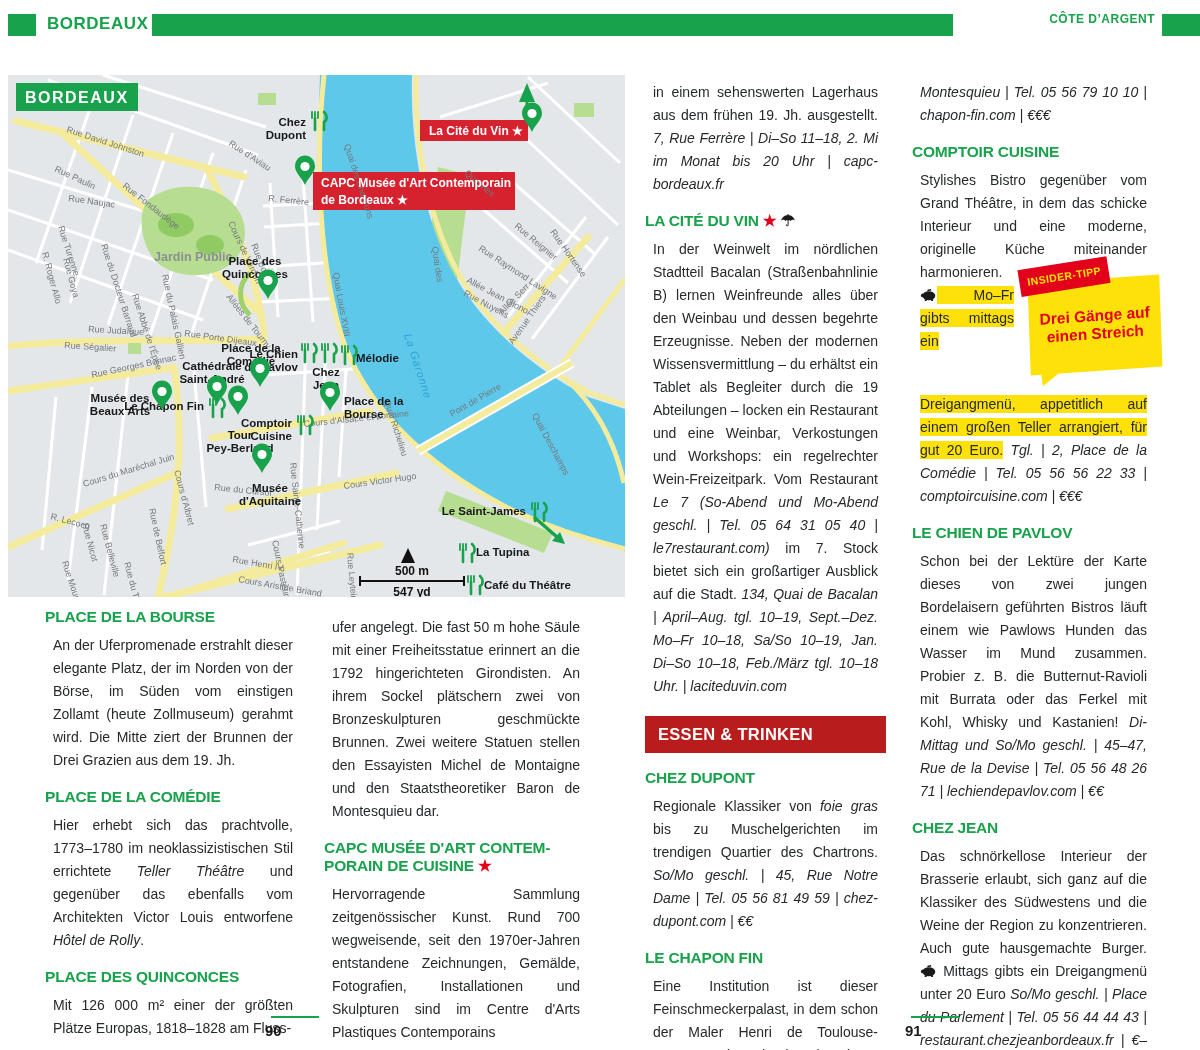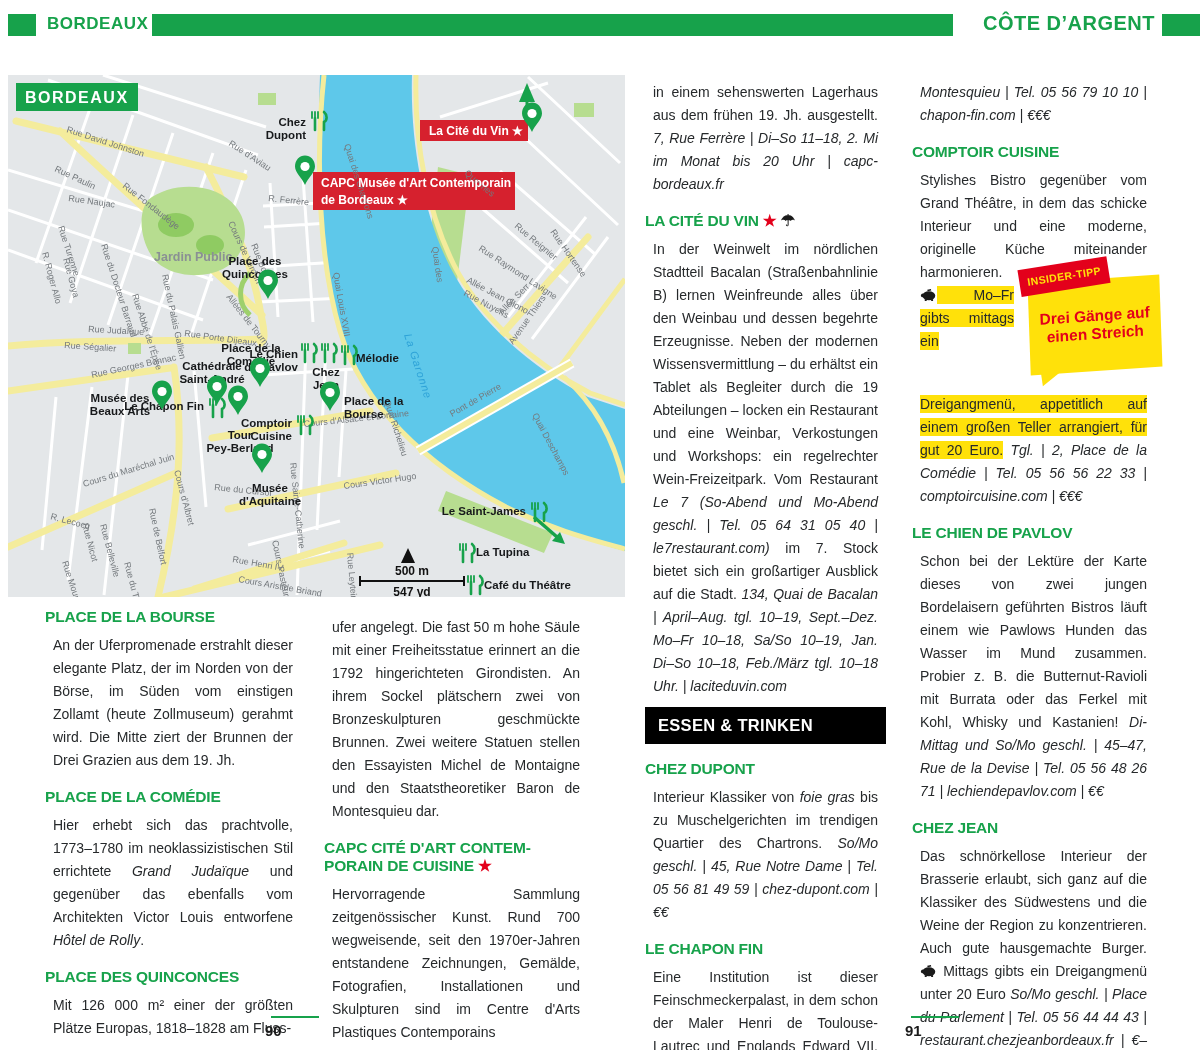--- a/index.html
+++ b/index.html
@@ -31,21 +31,21 @@
   .article{margin-top:16px;}
   .article:first-child{margin-top:0;}
   .col h3{color:#17A24B;font-size:15.5px;line-height:18px;margin:0 0 5px;letter-spacing:-.2px;}
   .col p{margin:8px;}
   .i{font-style:italic;}
   .hl{background:#FFE10A;padding:1px 0;box-decoration-break:clone;-webkit-box-decoration-break:clone;}
   .star-red{color:#E3001B;font-weight:bold;}
   .umb{color:#1A1A1A;font-size:16px;}
   .pigwrap{display:inline-block;width:17px;height:12px;vertical-align:-1px;}
   .pigwrap svg{width:17px;height:12px;fill:#1A1A1A;}
-  .banner{background:#000000;color:#fff;font-weight:bold;font-size:16.5px;letter-spacing:.3px;padding:7px 0 7px 13px;margin:9px 0 14px;}
+  .banner{background:#b91c1c;color:#fff;font-weight:bold;font-size:16.5px;letter-spacing:.3px;padding:7px 0 7px 13px;margin:18px 0 14px;}
 
   
   .bubble-wrap{float:right;width:138px;height:128px;margin:2px -14px 2px 9px;position:relative;}
   .bubble-body{position:absolute;left:6px;top:16px;right:0;bottom:20px;background:#FFE10A;
     transform:rotate(-4deg) skewX(-2deg);color:#E3001B;font-weight:bold;font-size:15.5px;line-height:18px;
     display:flex;align-items:center;justify-content:center;text-align:center;padding:4px 5px;}
   .bubble-tail{position:absolute;bottom:4px;left:16px;width:0;height:0;border-left:5px solid transparent;
     border-right:16px solid transparent;border-top:17px solid #FFE10A;transform:rotate(8deg);}
   .ribbon{position:absolute;top:0;left:-4px;background:#E3001B;color:#FFE10A;font-weight:bold;
     font-size:10.5px;letter-spacing:.4px;padding:2px 8px;transform:rotate(-9deg);z-index:2;}
@@ -55,21 +55,21 @@
   .pg::before{content:"";display:block;border-top:2.5px solid #17A24B;width:48px;margin:0 auto 4px;}
 </style>
 </head>
 <body>
 
 <div class="page">
 
   <div class="hdr-sq" style="left:8px;top:14px;width:28px;height:22px;"></div>
   <div class="hdr-title" style="left:47px;top:14px;font-size:17px;">BORDEAUX</div>
   <div class="hdr-bar"></div>
-  <div class="hdr-title" style="left:963px;top:12px;width:192px;text-align:right;font-size:20px;">CÔTE D’ARGENT</div>
+  <div class="hdr-title" style="left:963px;top:12px;width:192px;text-align:right;font-size:12px;">CÔTE D’ARGENT</div>
   <div class="hdr-sq" style="left:1162px;top:14px;width:38px;height:22px;"></div>
 
   <div class="map-panel">
     <svg id="map-svg" viewBox="0 0 617 522">
       <defs>
         <g id="pin">
           <path d="M0,0 C-2.8,-7 -10,-12.5 -10,-18.5 C-10,-25 -5.5,-29.5 0,-29.5 C5.5,-29.5 10,-25 10,-18.5 C10,-12.5 2.8,-7 0,0 Z" fill="#17A24B"></path>
           <circle cx="0" cy="-18.5" r="4.6" fill="#fff"></circle>
         </g>
         <g id="forks" stroke="#17A24B" fill="none" stroke-linecap="round">
@@ -218,48 +218,48 @@
       </svg>
   </div>
 
   <div class="col" id="col1">
       <div class="article">
         <h3><span>PLACE DE LA BOURSE</span></h3>
         <p><span>An der Uferpromenade erstrahlt dieser elegante Platz, der im Norden von der Börse, im Süden vom einstigen Zollamt (heute Zollmuseum) gerahmt wird. Die Mitte ziert der Brunnen der Drei Grazien aus dem 19. Jh.</span></p>
       </div>
       <div class="article">
         <h3><span>PLACE DE LA COMÉDIE</span></h3>
-        <p><span>Hier erhebt sich das prachtvolle, 1773–1780 im neoklassizistischen Stil errichtete </span><span class="i">Grand Judaïque</span><span> und gegenüber das ebenfalls vom Architekten Victor Louis entworfene </span><span class="i">Hôtel de Rolly</span><span>.</span></p>
+        <p><span>Hier erhebt sich das prachtvolle, 1773–1780 im neoklassizistischen Stil errichtete </span><span class="i">Teller Théâtre</span><span> und gegenüber das ebenfalls vom Architekten Victor Louis entworfene </span><span class="i">Hôtel de Rolly</span><span>.</span></p>
       </div>
       <div class="article">
         <h3><span>PLACE DES QUINCONCES</span></h3>
         <p><span>Mit 126 000 m² einer der größten Plätze Europas, 1818–1828 am Fluss-</span></p>
       </div>
     </div>
   <div class="col" id="col2">
       <div class="article">
         <p><span>ufer angelegt. Die fast 50 m hohe Säule mit einer Freiheitsstatue erinnert an die 1792 hingerichteten Girondisten. An ihrem Sockel plätschern zwei von Bronzeskulpturen geschmückte Brunnen. Zwei weitere Statuen stellen den Essayisten Michel de Montaigne und den Staatstheoretiker Baron de Montesquieu dar.</span></p>
       </div>
       <div class="article">
-        <h3><span>CAPC CITÉ D'ART CONTEM-</span><br><span>PORAIN DE CUISINE </span><span class="star-red">★</span></h3>
+        <h3><span>CAPC MUSÉE D'ART CONTEM-</span><br><span>PORAIN DE CUISINE </span><span class="star-red">★</span></h3>
         <p><span>Hervorragende Sammlung zeitgenössischer Kunst. Rund 700 wegweisende, seit den 1970er-Jahren entstandene Zeichnungen, Gemälde, Fotografien, Installationen und Skulpturen sind im Centre d'Arts Plastiques Contemporains</span></p>
       </div>
     </div>
   <div class="col" id="col3">
       <div class="article">
         <p><span>in einem sehenswerten Lagerhaus aus dem frühen 19. Jh. ausgestellt. </span><span class="i">7, Rue Ferrère | Di–So 11–18, 2. Mi im Monat bis 20 Uhr | capc-bordeaux.fr</span></p>
       </div>
       <div class="article">
         <h3><span>LA CITÉ DU VIN </span><span class="star-red">★</span><span> </span><span class="umb">☂</span></h3>
         <p><span>In der Weinwelt im nördlichen Stadtteil Bacalan (Straßenbahnlinie B) lernen Weinfreunde alles über den Weinbau und dessen begehrte Erzeugnisse. Neben der modernen Wissensvermittlung – du erhältst ein Tablet als Begleiter durch die 19 Abteilungen – locken ein Restaurant und eine Weinbar, Verkostungen und Workshops: ein regelrechter Wein-Freizeitpark. Vom Restaurant </span><span class="i">Le 7 (So-Abend und Mo-Abend geschl. | Tel. 05 64 31 05 40 | le7restaurant.com)</span><span> im 7. Stock bietet sich ein großartiger Ausblick auf die Stadt. </span><span class="i">134, Quai de Bacalan | April–Aug. tgl. 10–19, Sept.–Dez. Mo–Fr 10–18, Sa/So 10–19, Jan. Di–So 10–18, Feb./März tgl. 10–18 Uhr. | laciteduvin.com</span></p>
       </div>
       <div class="banner">ESSEN &amp; TRINKEN</div>
       <div class="article">
         <h3><span>CHEZ DUPONT</span></h3>
-        <p><span>Interieur Klassiker von </span><span class="i">foie gras</span><span> bis zu Muschelgerichten im trendigen Quartier des Chartrons. </span><span class="i">So/Mo geschl. | 45, Rue Notre Dame | Tel. 05 56 81 49 59 | chez-dupont.com | €€</span></p>
+        <p><span>Regionale Klassiker von </span><span class="i">foie gras</span><span> bis zu Muschelgerichten im trendigen Quartier des Chartrons. </span><span class="i">So/Mo geschl. | 45, Rue Notre Dame | Tel. 05 56 81 49 59 | chez-dupont.com | €€</span></p>
       </div>
       <div class="article">
         <h3><span>LE CHAPON FIN</span></h3>
         <p><span>Eine Institution ist dieser Feinschmeckerpalast, in dem schon der Maler Henri de Toulouse-Lautrec und Englands Edward VII. speisten. Der vielfach ausgezeichnete Cédric Bobinet pflegt eine regional geprägte Küche auf sehr hohem Niveau. </span></p>
       </div>
     </div>
   <div class="col" id="col4">
       <div class="article">
         <p><span class="i">Montesquieu | Tel. 05 56 79 10 10 | chapon-fin.com | €€€</span></p>
       </div>

